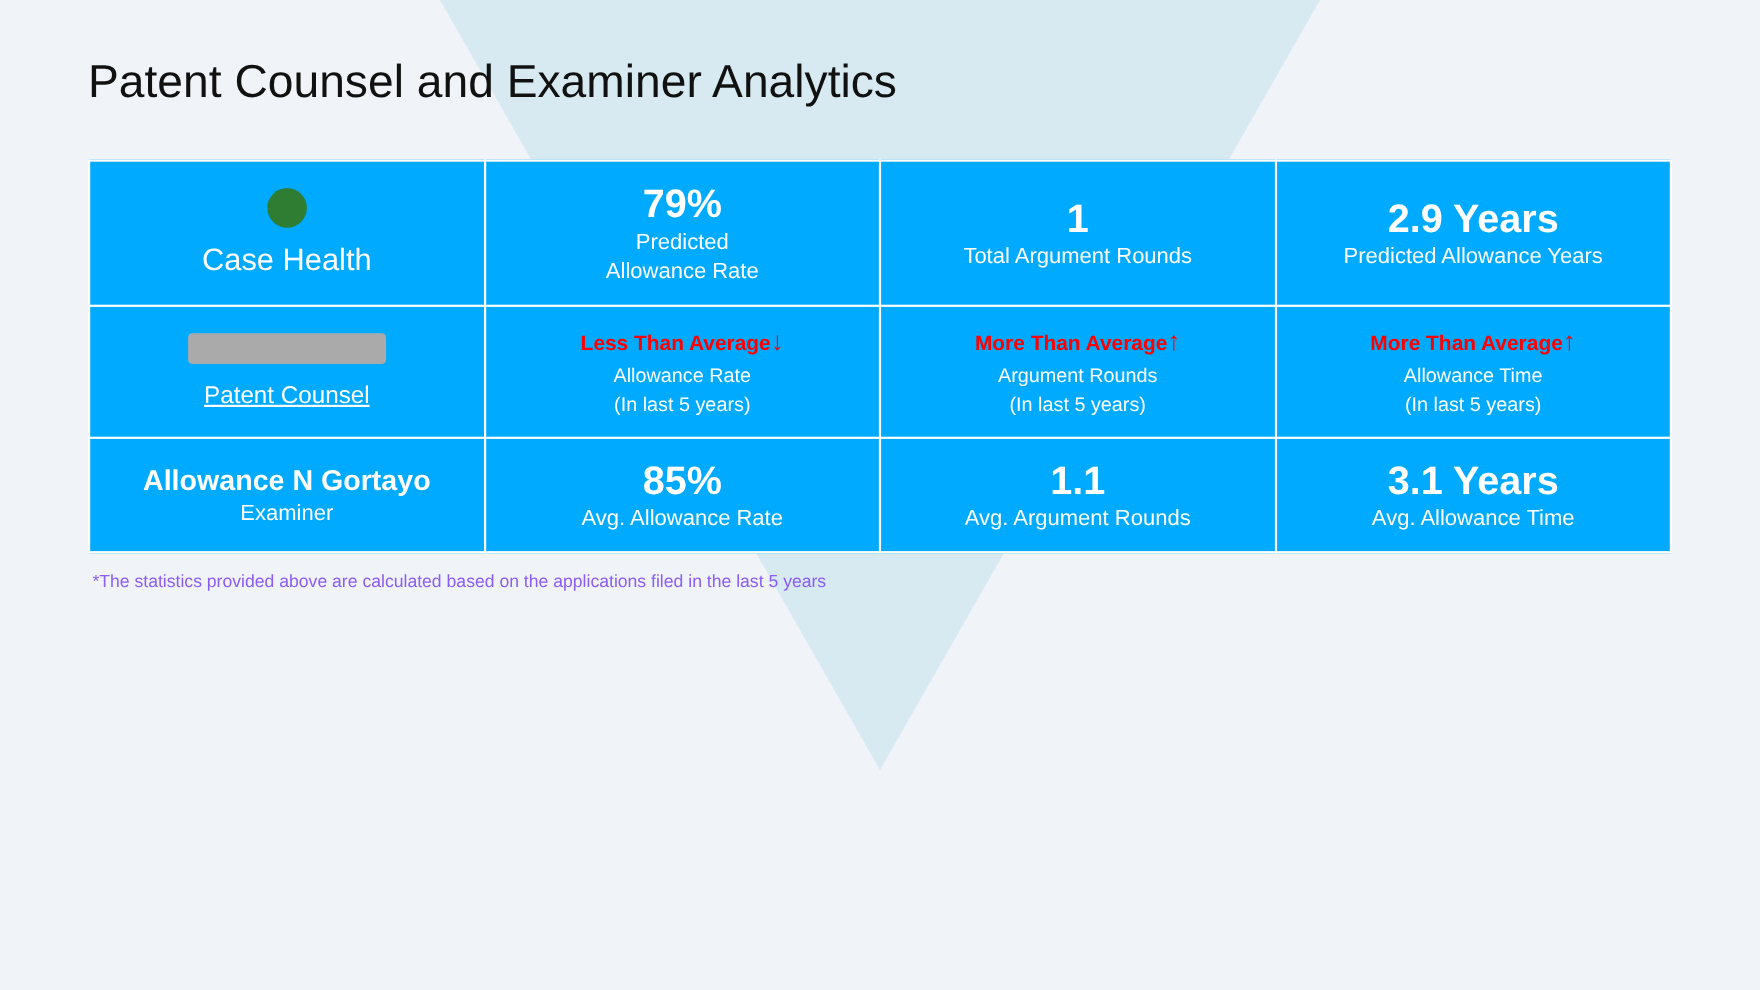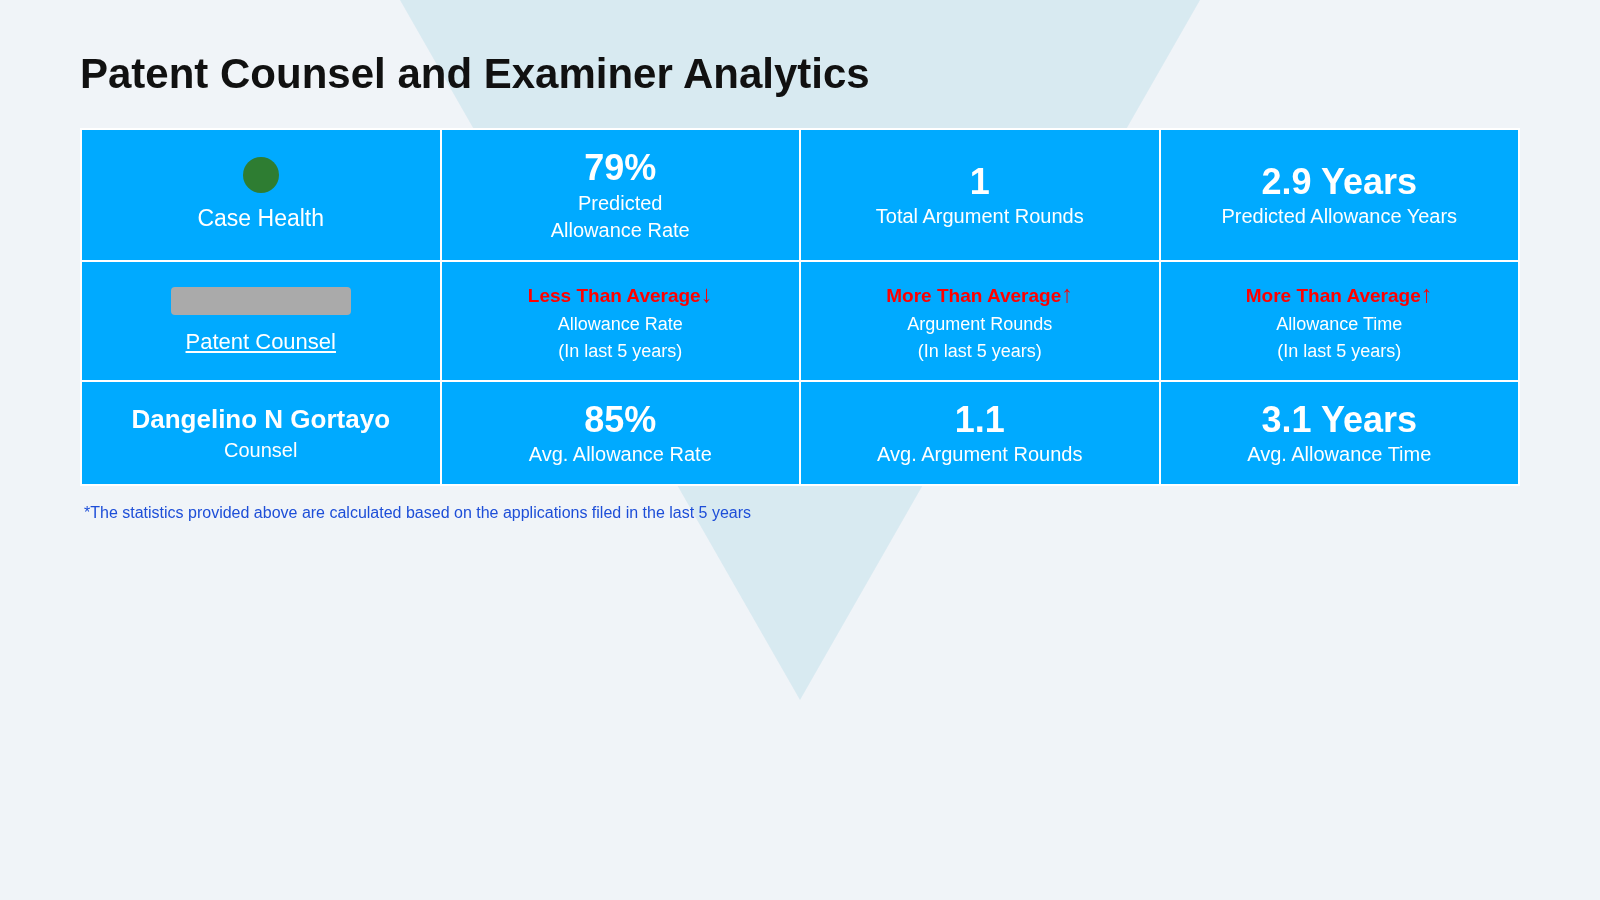--- a/index.html
+++ b/index.html
@@ -26,23 +26,23 @@
     }
 
     .container {
       position: relative;
       z-index: 1;
       padding: 50px 80px 30px 80px;
     }
 
     .page-title {
       font-size: 42px;
-      font-weight: 700;
+      font-weight: 400;
       color: #111;
-      margin-bottom: 30px;
+      margin-bottom: 47px;
     }
 
     .grid-table {
       width: 100%;
       border-collapse: collapse;
       background: #00aaff;
     }
 
     .grid-table td {
       border: 2px solid white;
@@ -75,21 +75,21 @@
     .green-dot {
       width: 36px;
       height: 36px;
       background: #2e7d32;
       border-radius: 50%;
       display: inline-block;
       margin-bottom: 8px;
     }
 
     .case-health-label {
-      font-size: 23px;
+      font-size: 28px;
       display: block;
     }
 
     
     .redtext {
       color: #ff0000;
       font-size: 19px;
       font-weight: 700;
     }
 
@@ -136,21 +136,21 @@
       display: block;
     }
     .row-subtitle {
       font-size: 20px;
       display: block;
       margin-top: 4px;
     }
 
     .footnote {
       font-size: 16px;
-      color: #1d4ed8;
+      color: #8b5cf6;
       margin-top: 18px;
       padding-left: 4px;
     }
   </style>
 </head>
 <body>
 
 <div class="background-triangle"></div>
 
 <div class="container">
@@ -204,22 +204,22 @@
 
       <td class="col-4">
         <span class="redtext arrow-up">More Than Average</span>
         <span class="sub-label">Allowance Time</span>
         <span class="sub-label">(In last 5 years)</span>
       </td>
     </tr>
 
     <tr>
       <td class="col-1">
-        <span class="row-title">Dangelino N Gortayo</span>
-        <span class="row-subtitle">Counsel</span>
+        <span class="row-title">Allowance N Gortayo</span>
+        <span class="row-subtitle">Examiner</span>
       </td>
       <td class="col-2">
         <span class="metric-big">85%</span>
         <span class="metric-label">Avg. Allowance Rate</span>
       </td>
       <td class="col-3">
         <span class="metric-big">1.1</span>
         <span class="metric-label">Avg. Argument Rounds</span>
       </td>
       <td class="col-4">

